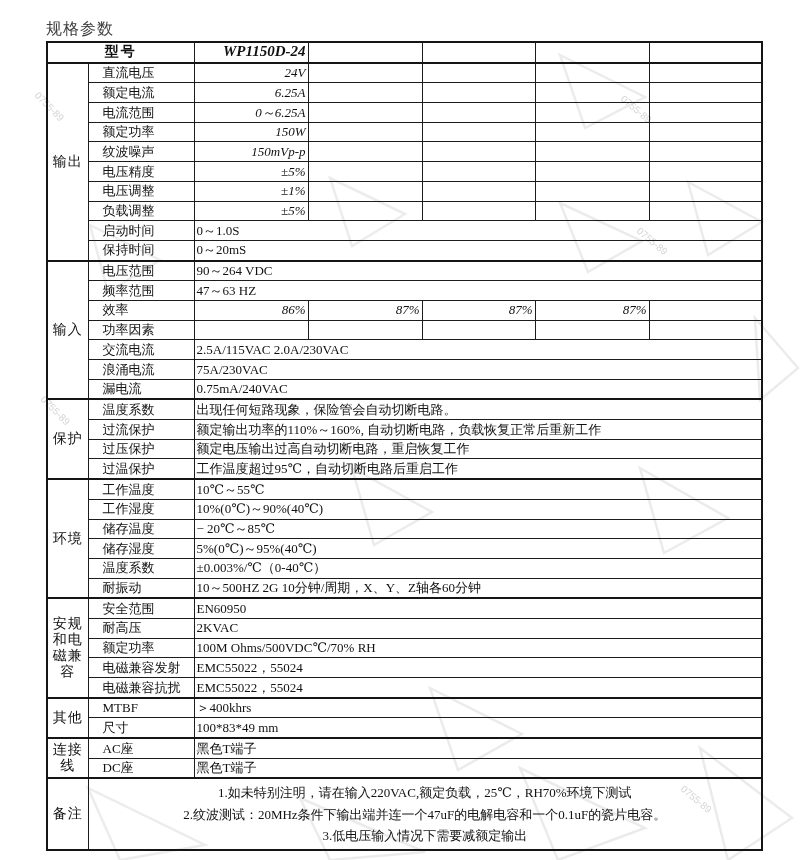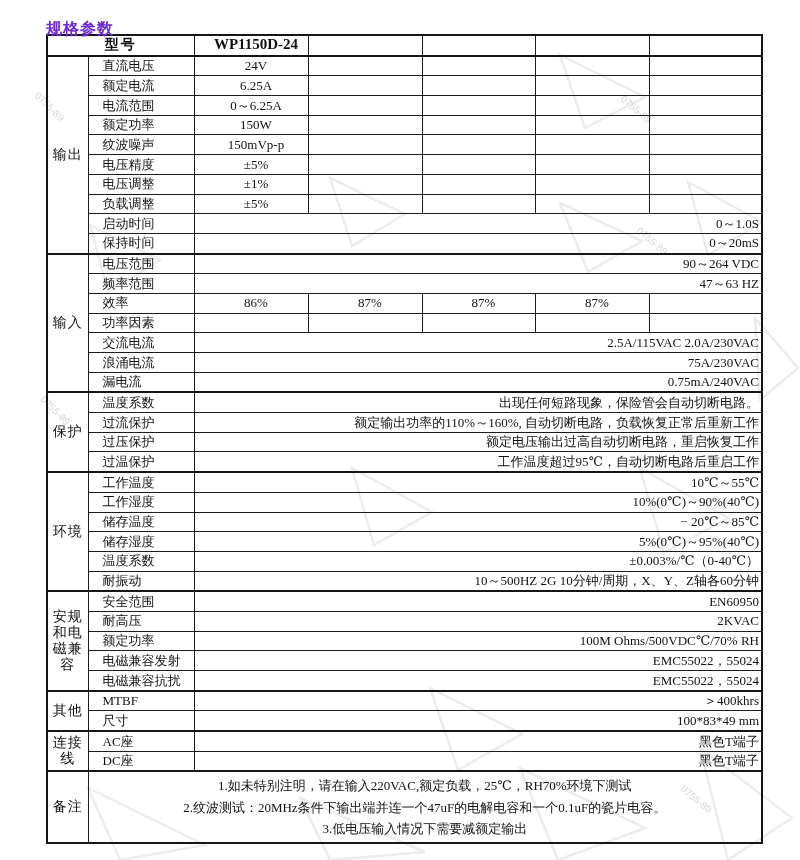--- a/index.html
+++ b/index.html
@@ -3,40 +3,40 @@
 <meta charset="utf-8">
 <style>
   html,body{margin:0;padding:0;}
   body{
     width:800px;height:860px;background:#ffffff;position:relative;overflow:hidden;
     font-family:"Liberation Serif","DejaVu Serif",serif;color:#111;
   }
   .wm-layer{position:absolute;left:0;top:0;z-index:0;pointer-events:none;}
   .doc-title{
     position:absolute;left:46px;top:19px;z-index:2;
-    font-weight:bold;font-size:16px;letter-spacing:1px;color:#6d28d9;
+    font-weight:normal;font-size:16px;letter-spacing:1px;color:#404040;
   }
   table.spec{
-    position:absolute;left:46px;top:34px;z-index:1;
+    position:absolute;left:46px;top:41px;z-index:1;
     width:715px;border-collapse:collapse;table-layout:fixed;
     border:2px solid #151515;background:transparent;
   }
   td{
     border:1px solid #1c1c1c;height:18.7px;padding:0 2px;
     font-size:13px;line-height:1.05;overflow:hidden;white-space:nowrap;
     background:transparent;
   }
   tr.sec td{border-top:2px solid #151515;}
   td.group{
     font-weight:normal;text-align:center;font-size:14px;
     white-space:normal;line-height:1.15;padding:0;letter-spacing:1px;
   }
   td.label{text-align:left;padding-left:14px;}
-  td.val{text-align:center;padding-left:12px;}
-  td.merged{text-align:right;}
+  td.val{text-align:right;padding-left:12px;font-style:italic;}
+  td.merged{text-align:left;}
   td.model-label{text-align:center;font-weight:bold;font-size:14px;letter-spacing:2px;}
   td.model-val{font-weight:bold;font-size:15px;}
   tr.notes-row td{height:66px;}
   td.notes-cell{white-space:normal;text-align:center;vertical-align:middle;padding:2px 4px;}
   td.notes-cell div{font-size:13px;line-height:1.65;}
   .wm-text{font-size:10px;fill:#c9c9c9;opacity:.8;font-family:"Liberation Sans",sans-serif;}
 </style>
 </head>
 <body>
 

